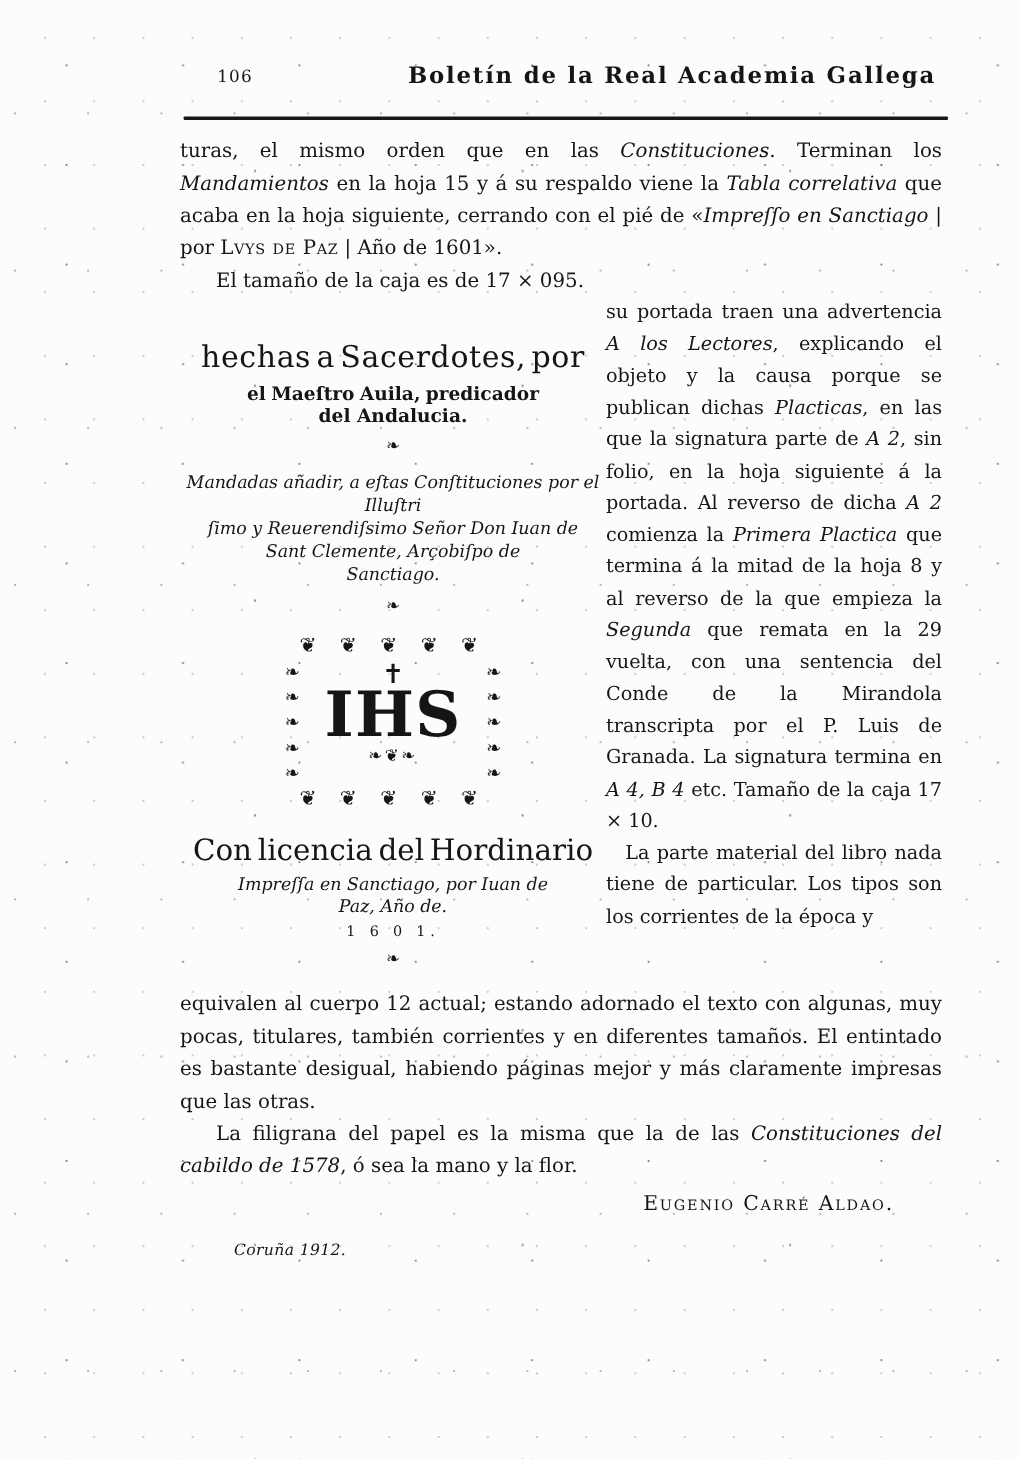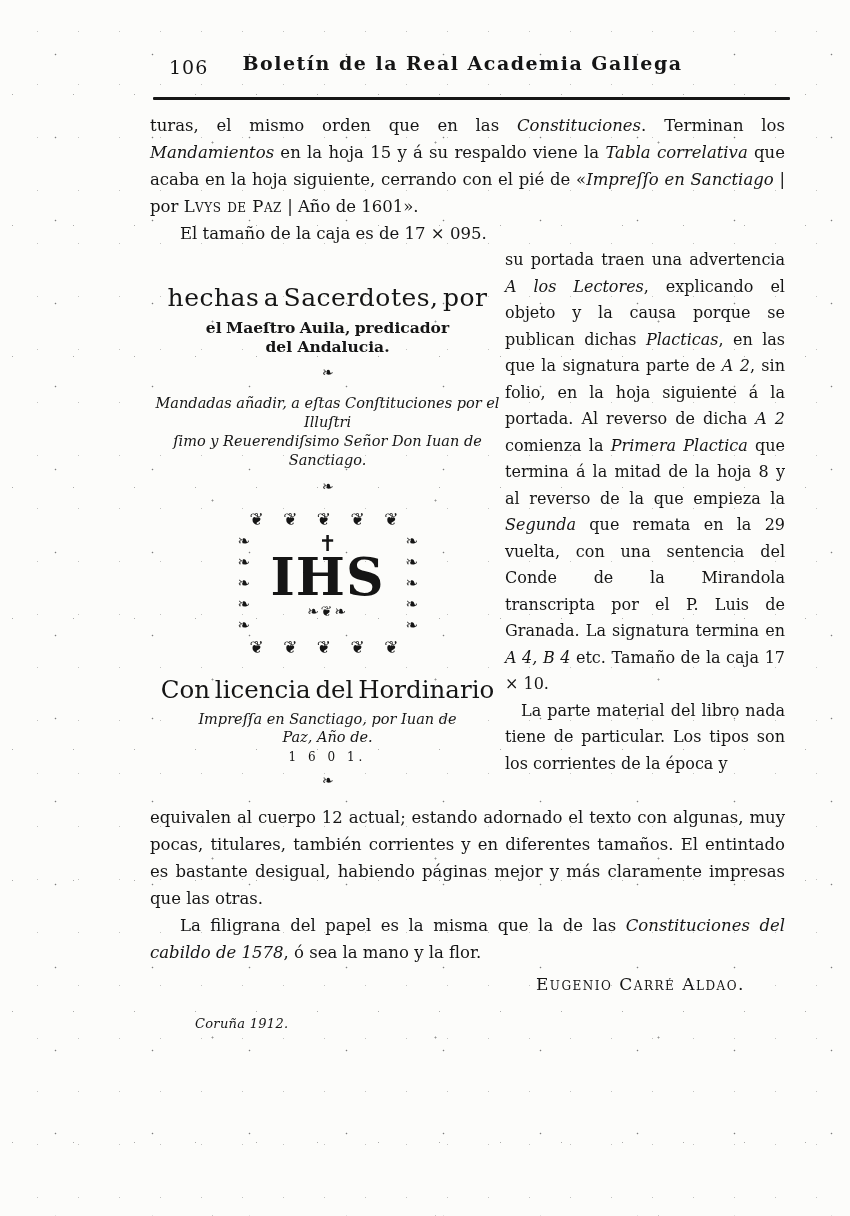--- a/index.html
+++ b/index.html
@@ -14,23 +14,23 @@
       radial-gradient(circle, rgba(20,20,20,.35) .5px, transparent 1px),
       radial-gradient(circle, rgba(20,20,20,.45) .7px, transparent 1.3px),
       radial-gradient(circle, rgba(20,20,20,.25) .5px, transparent 1px);
     background-size:97px 83px, 61px 131px, 223px 179px, 41px 53px;
     background-position:7px 13px, 43px 29px, 101px 53px, 17px 5px;
     color:#151515;
     font-family:"DejaVu Serif", serif;
     overflow:hidden;
   }
   .header{position:relative;height:40px;margin-top:52px;}
-  .page-number{position:absolute;left:169px;top:4px;font-size:19px;letter-spacing:1px;}
+  .page-number{position:absolute;left:181px;top:4px;font-size:14px;letter-spacing:1px;}
   .header-title{
-    width:635px;margin-left:150px;text-align:center;
+    width:635px;margin-left:150px;text-align:right;
     font-size:19px;font-weight:bold;letter-spacing:1.5px;
     transform:translateX(-5px);
   }
   .header-rule{width:637px;margin:5px 0 0 153px;height:3px;background:#171717;border-radius:1px;}
   .content{width:635px;margin:12px 0 0 150px;font-size:16.5px;line-height:27px;text-align:justify;}
   .para{margin:0;}
   .indent{text-indent:30px;}
   .run-italic{font-style:italic;}
   .run-smallcaps{font-variant:small-caps;letter-spacing:.5px;}
 
@@ -81,20 +81,21 @@
     <div class="wrap-row">
 
       <div class="facsimile">
         <div class="facs-subtitle">hechas a Sacerdotes, por</div>
         <div class="facs-line3">el Maeſtro Auila, predicador</div>
         <div class="facs-line4">del Andalucia.</div>
         <div class="fleuron">❧</div>
         <div class="facs-mandadas">
             <div>Mandadas añadir, a eſtas Conſtituciones por el Illuſtri</div>
             <div>ſimo y Reuerendiſsimo Señor Don Iuan de</div>
+            <div>Sant Clemente, Arçobiſpo de</div>
             <div>Sanctiago.</div>
           </div>
         <div class="fleuron">❧</div>
 
         <div class="emblem">
           <div class="emblem-strip">❦ ❦ ❦ ❦ ❦</div>
           <div class="emblem-mid">
             <div class="emblem-side">❧
 ❧
 ❧

